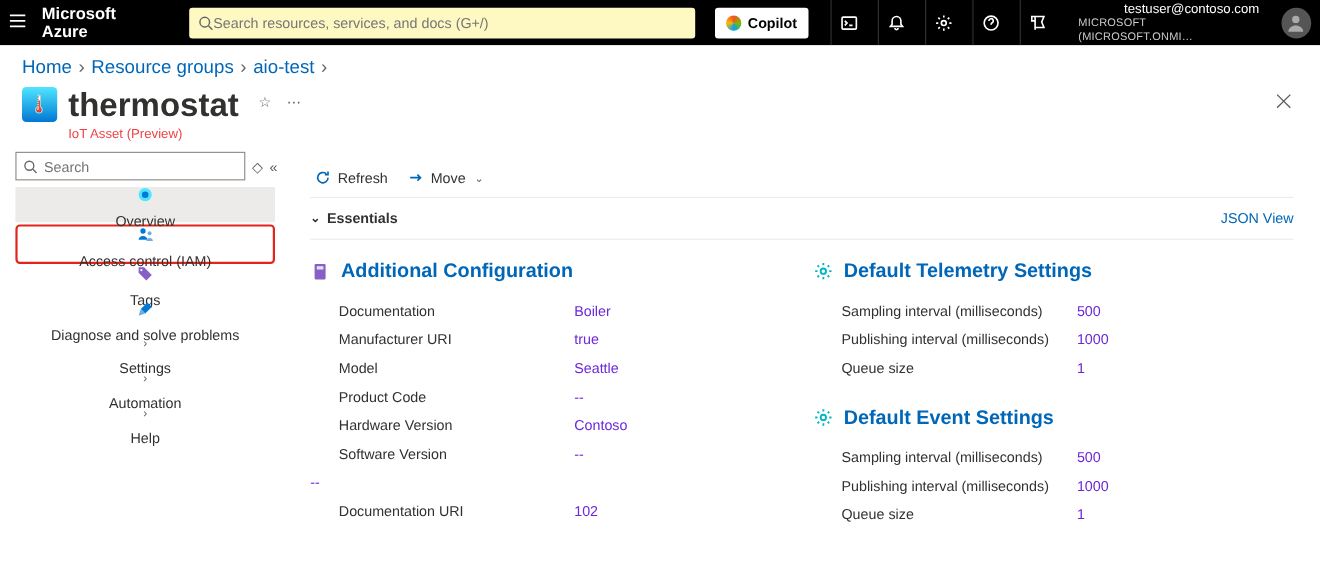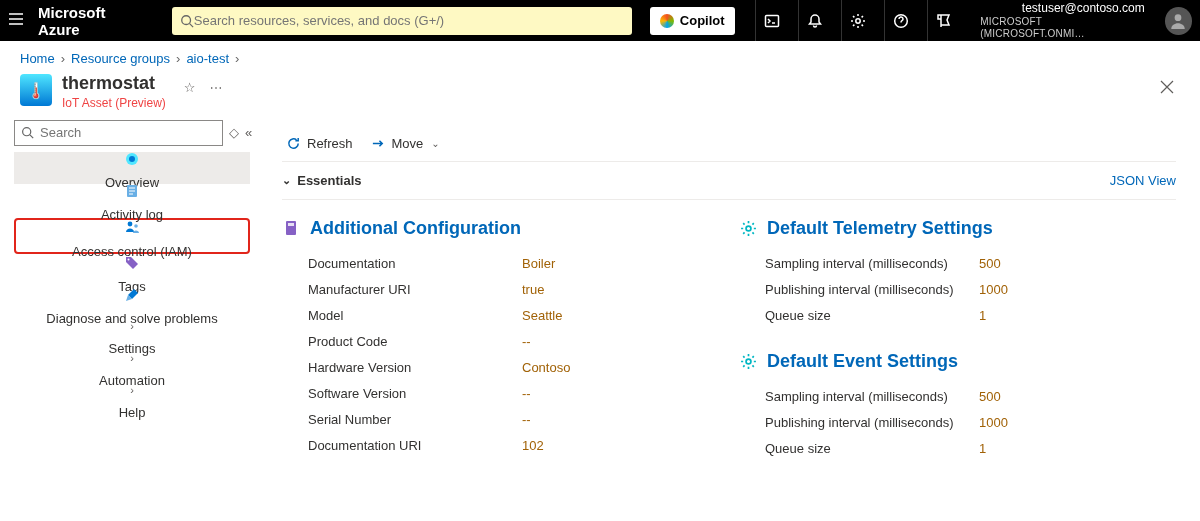--- a/index.html
+++ b/index.html
@@ -14,26 +14,26 @@
   .copilot-logo{width:14px;height:14px;border-radius:50%;background:conic-gradient(#f25022,#7fba00,#00a4ef,#ffb900,#f25022);}
   .topbar-spacer{flex:1;}
   .top-icon{width:34px;height:41px;display:flex;align-items:center;justify-content:center;border-left:1px solid #333;}
   .top-icon svg{stroke:#fff;fill:none;stroke-width:1.5;}
   .account{display:flex;flex-direction:column;align-items:flex-end;justify-content:center;padding:0 6px 0 10px;font-size:11px;line-height:1.2;}
   .account .u{font-size:12px;}
   .account .t{font-size:10px;color:#ccc;letter-spacing:.2px;}
   .avatar{width:28px;height:28px;border-radius:50%;background:#555;margin-left:4px;display:flex;align-items:center;justify-content:center;}
   .avatar svg{fill:#aaa;}
   
-  .breadcrumb{padding:10px 20px 6px 20px;font-size:13px;color:#0067b8;display:flex;gap:6px;align-items:center;}
+  .breadcrumb{padding:10px 20px 6px 20px;font-size:17px;color:#0067b8;display:flex;gap:6px;align-items:center;}
   .breadcrumb .chev{color:#666;}
   
   .page-head{display:flex;align-items:flex-start;padding:2px 20px 8px 20px;}
   .res-icon{width:32px;height:32px;border-radius:4px;background:linear-gradient(#50e6ff,#0078d4);margin-right:10px;display:flex;align-items:center;justify-content:center;font-size:16px;}
-  .res-title{font-size:18px;font-weight:600;line-height:1.1;}
+  .res-title{font-size:30px;font-weight:600;line-height:1.1;}
   .res-sub{font-size:12px;color:#ef4444;margin-top:2px;}
   .head-actions{display:flex;gap:14px;margin-left:18px;margin-top:6px;color:#605e5c;}
   .head-spacer{flex:1;}
   .close-x{color:#605e5c;font-size:16px;padding:6px;}
   
   .body{display:flex;height:calc(521px - 41px - 33px - 54px);}
   
   .toc{width:258px;border-right:none;padding:2px 8px 0 14px;}
   .toc-search-row{display:flex;align-items:center;gap:6px;margin-bottom:6px;}
   .toc-search{flex:1;height:26px;border:1px solid #8a8886;display:flex;align-items:center;padding:0 6px;gap:6px;justify-content:center;}
@@ -52,21 +52,21 @@
   .cmd svg{stroke:#0067b8;fill:none;stroke-width:1.6;}
   .essentials-row{display:flex;align-items:center;justify-content:space-between;height:38px;border-bottom:1px solid #edebe9;}
   .essentials-label{display:flex;align-items:center;gap:6px;font-weight:600;font-size:13px;}
   .json-view{color:#0067b8;font-size:13px;}
   .cols{display:flex;gap:20px;margin-top:18px;}
   .col{flex:1;}
   .section-head{display:flex;align-items:center;gap:10px;color:#0067b8;font-weight:600;font-size:18px;margin-bottom:12px;}
   .section-head .sicon{width:18px;height:18px;display:flex;align-items:center;justify-content:center;}
   .kv{display:flex;height:26px;align-items:center;font-size:13px;}
   .kv .k{flex:0 0 240px;color:#323130;padding-left:26px;}
-  .kv .v{color:#a16207;}
+  .kv .v{color:#6d28d9;}
   .section-gap{height:22px;}
 </style>
 </head>
 <body>
 
 <div class="topbar">
   <div class="hamburger">
     <svg width="16" height="16" viewBox="0 0 16 16">
         <path d="M1 3h14M1 8h14M1 13h14" stroke="#fff" stroke-width="1.5"></path>
       </svg>
@@ -167,29 +167,20 @@
     </div>
 
     <div class="toc-item active">
       <span class="ticon">
         <svg width="14" height="14" viewBox="0 0 14 14">
             <circle cx="7" cy="7" r="6" fill="#50e6ff"></circle>
             <circle cx="7" cy="7" r="3" fill="#0078d4"></circle>
           </svg>
       </span>
       <span>Overview</span>
-    </div>
-    <div class="toc-item">
-      <span class="ticon">
-        <svg width="14" height="14" viewBox="0 0 14 14">
-            <rect x="2" y="1" width="10" height="12" rx="1" fill="#69afe5"></rect>
-            <path d="M4 4h6M4 7h6M4 10h4" stroke="#fff" stroke-width="1.2"></path>
-          </svg>
-      </span>
-      <span>Activity log</span>
     </div>
     <div class="toc-highlight">
       <div class="toc-item">
         <span class="ticon">
           <svg width="15" height="15" viewBox="0 0 15 15">
               <circle cx="5" cy="4" r="2.4" fill="#0078d4"></circle>
               <path d="M1 12c0-2 2-3.5 4-3.5s4 1.5 4 3.5" fill="#0078d4"></path>
               <circle cx="11" cy="6" r="1.8" fill="#69afe5"></circle>
               <path d="M8 13c0-1.5 1.4-2.6 3-2.6s3 1.1 3 2.6" fill="#69afe5"></path>
             </svg>
@@ -285,21 +276,20 @@
             </div>
             <div class="kv">
               <div class="k">Hardware Version</div>
               <div class="v">Contoso</div>
             </div>
             <div class="kv">
               <div class="k">Software Version</div>
               <div class="v">--</div>
             </div>
             <div class="kv">
-              <div class="k">Serial Number</div>
               <div class="v">--</div>
             </div>
             <div class="kv">
               <div class="k">Documentation URI</div>
               <div class="v">102</div>
             </div>
           </div>
       </div>
 
       <div class="col">

